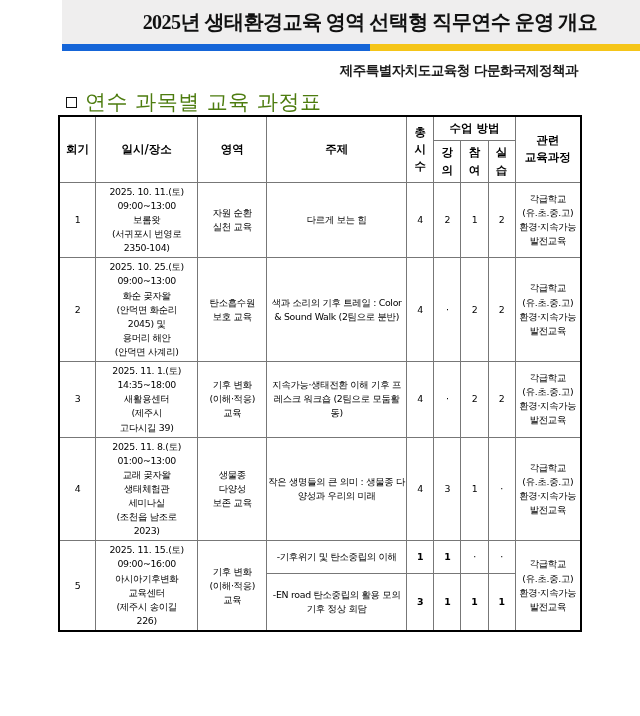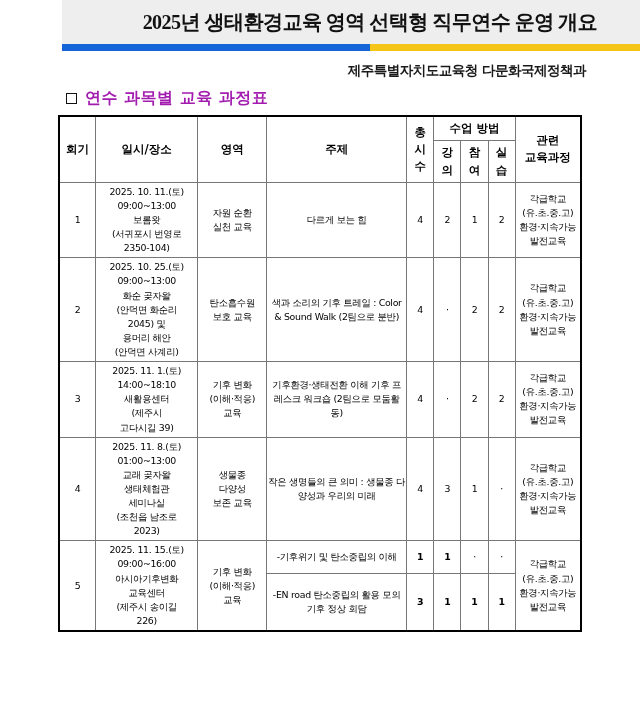--- a/index.html
+++ b/index.html
@@ -59,32 +59,31 @@
   .dept {
     position: absolute;
     left: 0;
     top: 62px;
     width: 578px;
     text-align: right;
     font-size: 13.5px;
     font-weight: 700;
     letter-spacing: -0.5px;
     color: #1a1a1a;
-    padding-left: 8px;
   }
 
   
   .section-heading {
     position: absolute;
     left: 66px;
     top: 88px;
-    font-size: 16px;
-    font-weight: 700;
+    font-size: 21px;
+    font-weight: 400;
     letter-spacing: 0.5px;
-    color: #a21caf;
+    color: #4d7c0f;
     display: flex;
     align-items: center;
     gap: 8px;
   }
   .sq {
     display: inline-block;
     width: 11px;
     height: 11px;
     border: 1.6px solid #111111;
     box-sizing: border-box;
@@ -248,28 +247,28 @@
         <td class="num">2</td>
         <td class="curr">각급학교
 (유.초.중.고)
 환경·지속가능
 발전교육</td>
       </tr>
 
       <tr class="sep">
         <td class="idx">3</td>
         <td class="datecell">2025. 11. 1.(토)
-14:00~18:10
+14:35~18:00
 새활용센터
 (제주시
 고다시길 39)</td>
         <td class="areacell">기후 변화
 (이해·적응)
 교육</td>
-        <td class="subject">기후환경·생태전환 이해
+        <td class="subject">지속가능·생태전환 이해
 기후 프레스크 워크숍
 (2팀으로 모둠활동)</td>
         <td class="num">4</td>
         <td class="dot">·</td>
         <td class="num">2</td>
         <td class="num">2</td>
         <td class="curr">각급학교
 (유.초.중.고)
 환경·지속가능
 발전교육</td>

